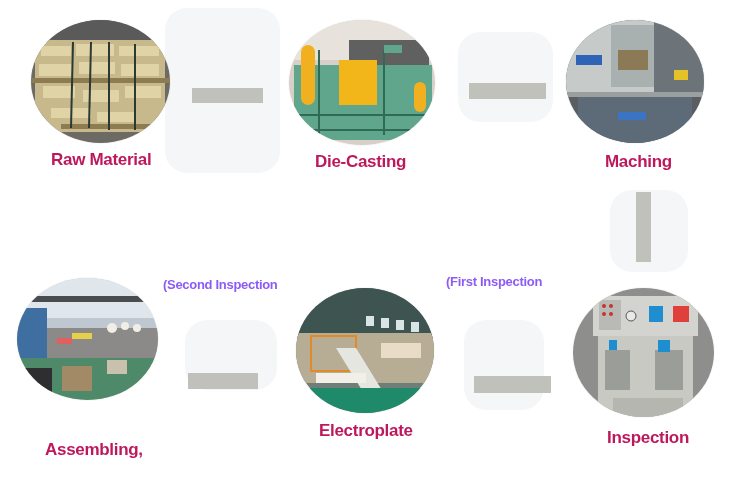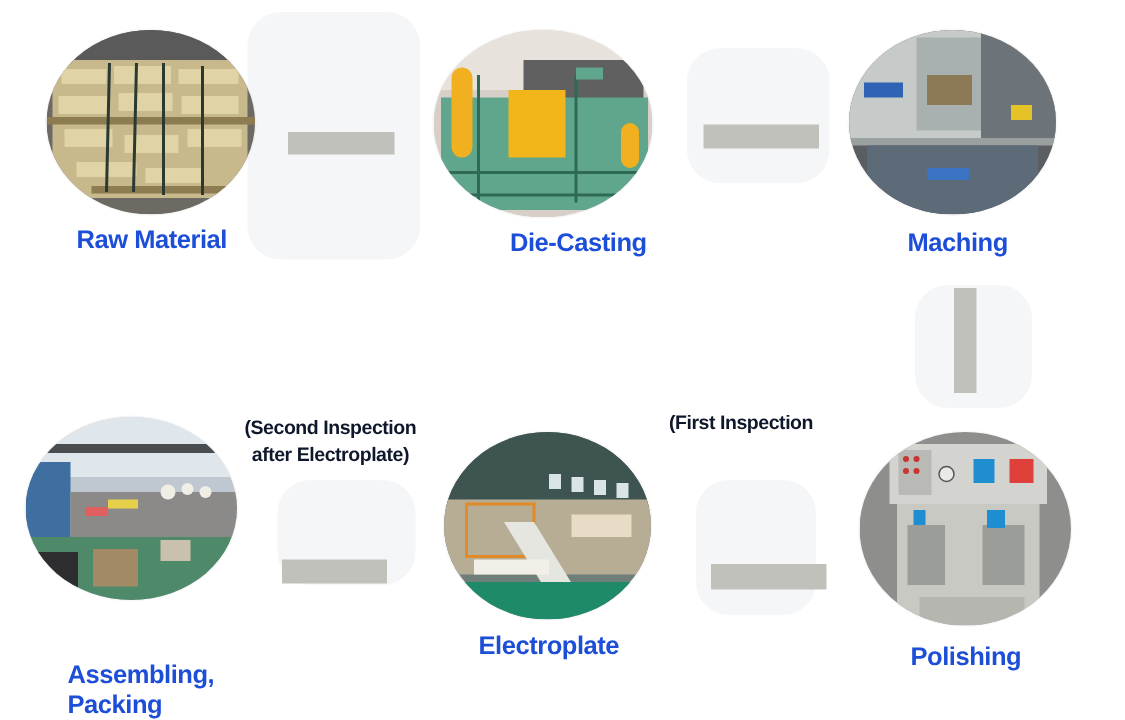--- a/index.html
+++ b/index.html
@@ -9,28 +9,28 @@
     font-family: "Liberation Sans", sans-serif;
   }
   .haze { position: absolute; background: #f5f6f8; border-radius: 22px; }
   .bar { position: absolute; background: #c1c1bb; }
   .photo {
     position: absolute; border-radius: 50%; overflow: hidden;
     box-shadow: 0 0 0 1px rgba(0,0,0,0.03);
   }
   .photo svg { width: 100%; height: 100%; display: block; }
   .label {
-    position: absolute; color: #1d4ed8; font-weight: bold;
+    position: absolute; color: #be185d; font-weight: bold;
     font-size: 17px; letter-spacing: -0.3px; white-space: nowrap;
   }
   .label-ml { line-height: 20px; white-space: normal; width: 110px; margin-top: 34px; }
   .note {
-    position: absolute; color: #0f172a; font-weight: bold;
+    position: absolute; color: #8b5cf6; font-weight: bold;
     font-size: 13px; line-height: 18px; letter-spacing: -0.3px;
-    text-align: center; white-space: nowrap;
+    text-align: left; white-space: nowrap;
   }
   .note span { display: block; }
 </style>
 </head>
 <body>
 
 <div class="haze" style="left:165px;top:8px;width:115px;height:165px;"></div>
 <div class="bar" style="left:192px;top:88px;width:71px;height:15px;"></div>
 
 <div class="haze" style="left:458px;top:32px;width:95px;height:90px;"></div>
@@ -167,28 +167,26 @@
     <rect x="25" y="48" width="95" height="81" fill="#c9c9c4"></rect>
     <rect x="32" y="62" width="25" height="40" fill="#9b9d99"></rect>
     <rect x="82" y="62" width="28" height="40" fill="#9b9d99"></rect>
     <rect x="36" y="52" width="8" height="10" fill="#1f8ed0"></rect>
     <rect x="85" y="52" width="12" height="12" fill="#1f8ed0"></rect>
     <rect x="40" y="110" width="70" height="19" fill="#b6b6b1"></rect>
   </svg>
 </div>
 
 <div class="label" style="left:51px;top:150px;">Raw Material</div>
-<div class="label" style="left:315px;top:152px;margin-left:25px;">Die-Casting</div>
+<div class="label" style="left:315px;top:152px;">Die-Casting</div>
 <div class="label" style="left:605px;top:152px;">Maching</div>
-<div class="label" style="left:607px;top:428px;">Polishing</div>
+<div class="label" style="left:607px;top:428px;">Inspection</div>
 <div class="label" style="left:319px;top:421px;">Electroplate</div>
 <div class="label label-ml" style="left:45px;top:406px;">
   <div>Assembling,</div>
-  <div>Packing</div>
 </div>
 
 <div class="note" style="left:163px;top:276px;">
   <span>(Second Inspection</span>
-  <span>after Electroplate)</span>
 </div>
 <div class="note" style="left:446px;top:273px;">
   <span>(First Inspection</span>
 </div>
 
 </body></html>

